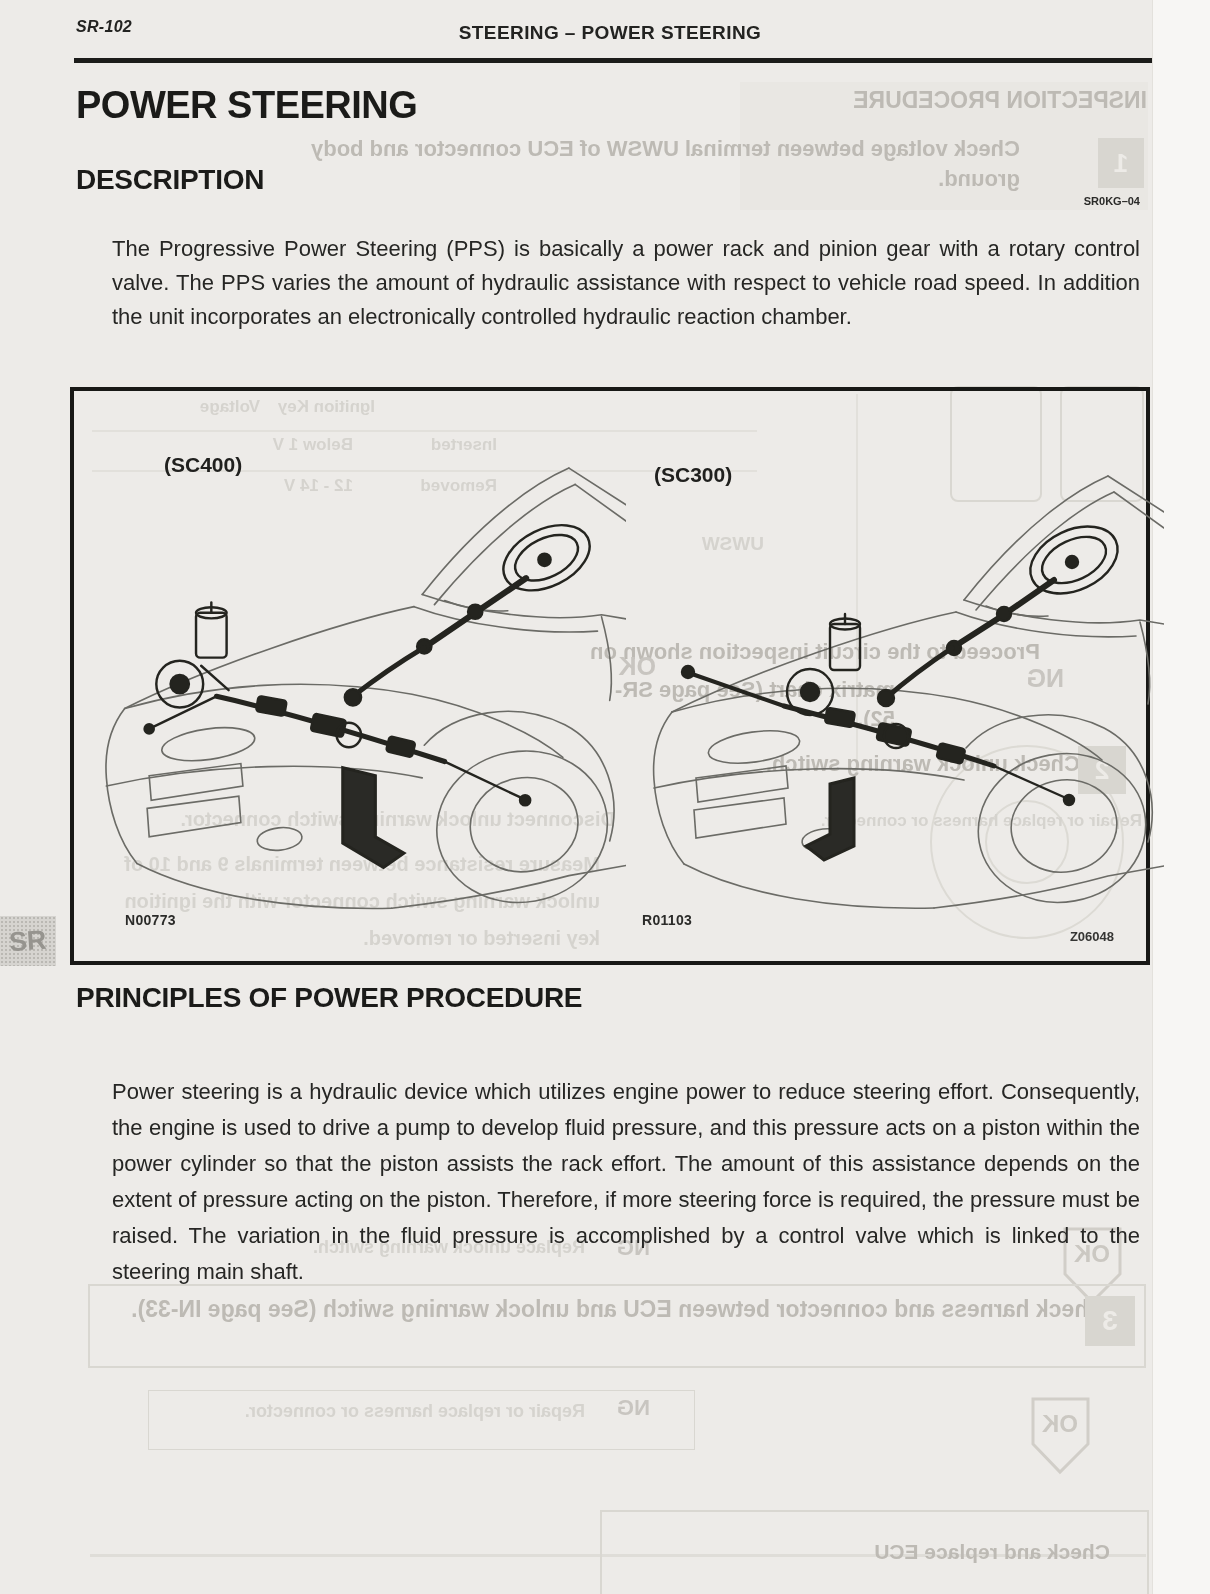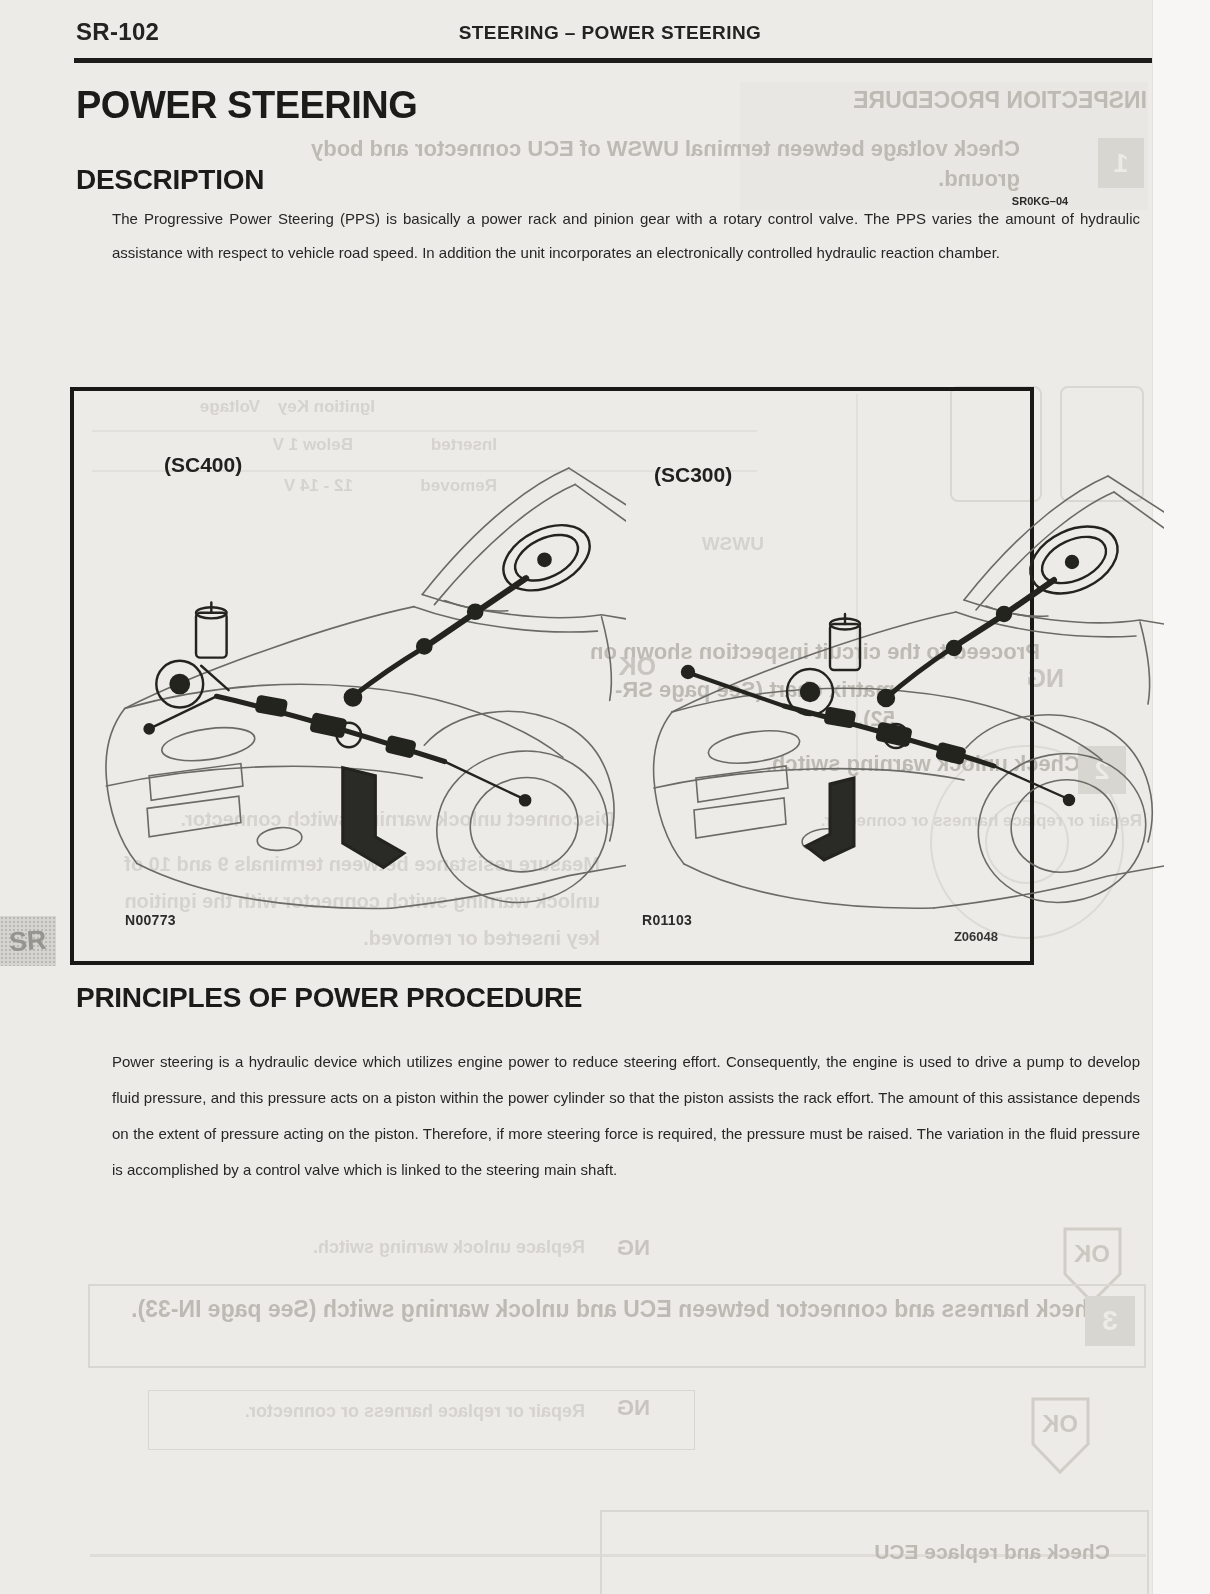--- a/index.html
+++ b/index.html
@@ -16,33 +16,33 @@
   .ghost,.gshape,.gbadge,.gpent{z-index:1;}
   .ghost{position:absolute;transform:scaleX(-1);color:#c8c5c0;font-weight:bold;line-height:1.3;}
   .g-strong{color:#bdbab4;}
   .g-dim{color:#d5d3ce;}
   .gshape{position:absolute;border:2px solid #d9d7d1;background:transparent;}
   .gline{position:absolute;background:#e2e0db;border:none;}
   .gbadge{position:absolute;background:#d8d6d0;color:#edebe7;display:flex;align-items:center;justify-content:center;font-weight:bold;transform:scaleX(-1);}
   .gpent{position:absolute;}
   .gcircle{position:absolute;border:2px solid #dcdad4;border-radius:50%;background:transparent;}
   
-  .pageno{position:absolute;left:76px;top:18px;font-size:24px;font-weight:bold;z-index:2;letter-spacing:.3px;}
+  .pageno{position:absolute;left:76px;top:18px;font-size:16px;font-weight:bold;z-index:2;letter-spacing:.3px;font-style:italic;}
   .running{position:absolute;left:340px;top:22px;width:540px;text-align:center;font-size:19px;font-weight:bold;letter-spacing:.4px;z-index:2;}
   .rule{position:absolute;left:74px;top:58px;width:1078px;height:5px;background:#1c1c1a;z-index:2;}
   
   .h1{position:absolute;left:76px;top:84px;font-size:38px;font-weight:bold;letter-spacing:-.5px;color:#1b1b19;z-index:2;}
   .h2-desc{position:absolute;left:76px;top:164px;font-size:28px;font-weight:bold;letter-spacing:-.3px;color:#1b1b19;z-index:2;}
-  .code{position:absolute;left:940px;top:195px;width:200px;text-align:center;font-size:11px;font-weight:bold;color:#2a2a28;z-index:2;}
-  .para{position:absolute;font-size:15px;color:#262624;text-align:justify;z-index:2;font-weight:500;}
+  .code{position:absolute;left:940px;top:195px;width:200px;text-align:right;font-size:11px;font-weight:bold;color:#2a2a28;z-index:2;}
+  .para{position:absolute;font-size:22px;color:#262624;text-align:justify;z-index:2;font-weight:500;margin-top:30px;}
   .para1{left:112px;top:202px;width:1028px;line-height:34px;}
   .h2-prin{position:absolute;left:76px;top:982px;font-size:28px;font-weight:bold;letter-spacing:-.3px;color:#1b1b19;z-index:2;}
   .para2{left:112px;top:1044px;width:1028px;line-height:36px;}
   
-  .figure{position:absolute;left:70px;top:387px;width:964px;height:578px;border:4px solid #181816;box-sizing:border-box;z-index:2;background:transparent;}
+  .figure{position:absolute;left:70px;top:387px;width:1080px;height:578px;border:4px solid #181816;box-sizing:border-box;z-index:2;background:transparent;}
   .figlabel{position:absolute;font-size:21px;font-weight:bold;color:#20201e;}
   .figcode{position:absolute;font-size:14px;font-weight:bold;color:#2b2b29;letter-spacing:.3px;}
   .figstamp{position:absolute;right:32px;top:538px;font-size:13px;font-weight:bold;color:#353533;}
   .carsvg{position:absolute;}
   
   .sr-tab{position:absolute;left:0;top:916px;width:56px;height:50px;z-index:3;
     background-color:#d6d4d0;
     background-image:radial-gradient(#bab8b3 1.1px,transparent 1.1px);
     background-size:4px 4px;
     display:flex;align-items:center;justify-content:center;}

